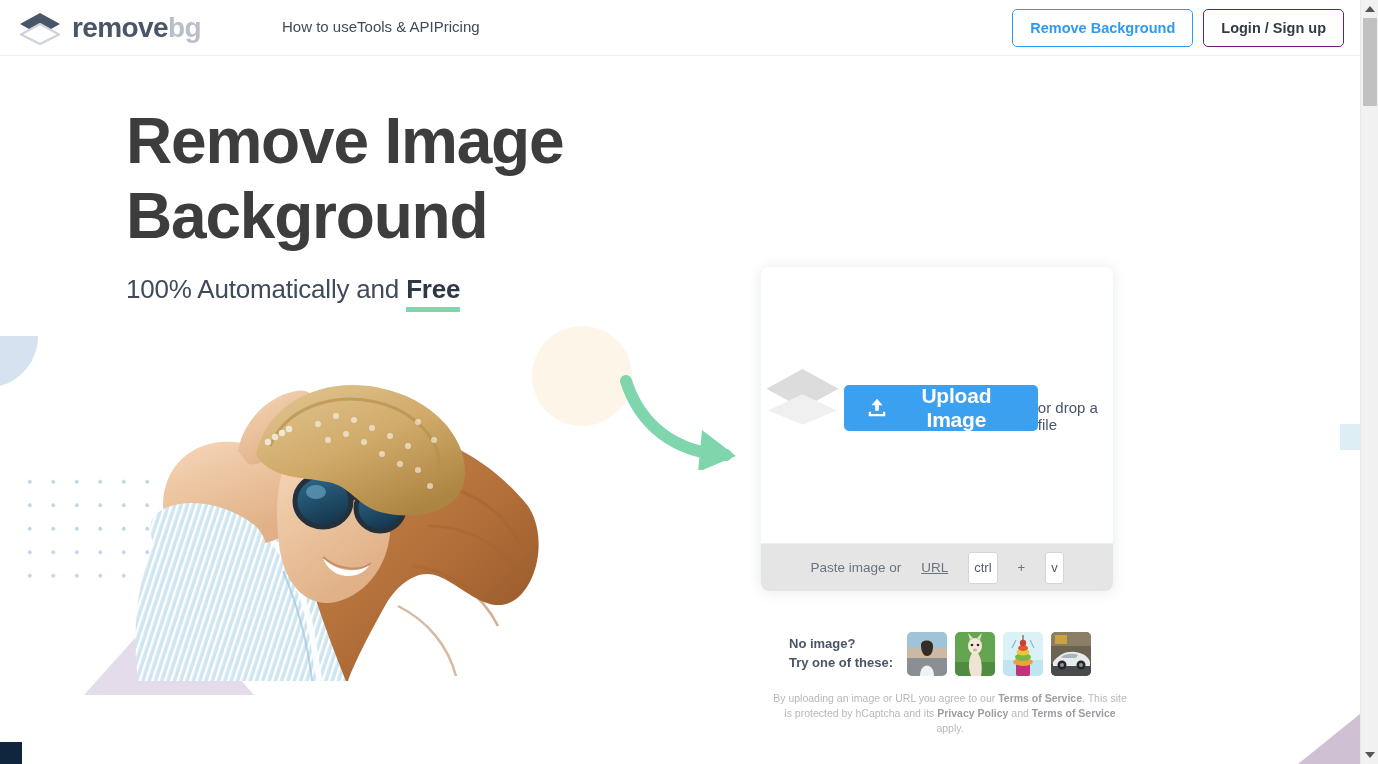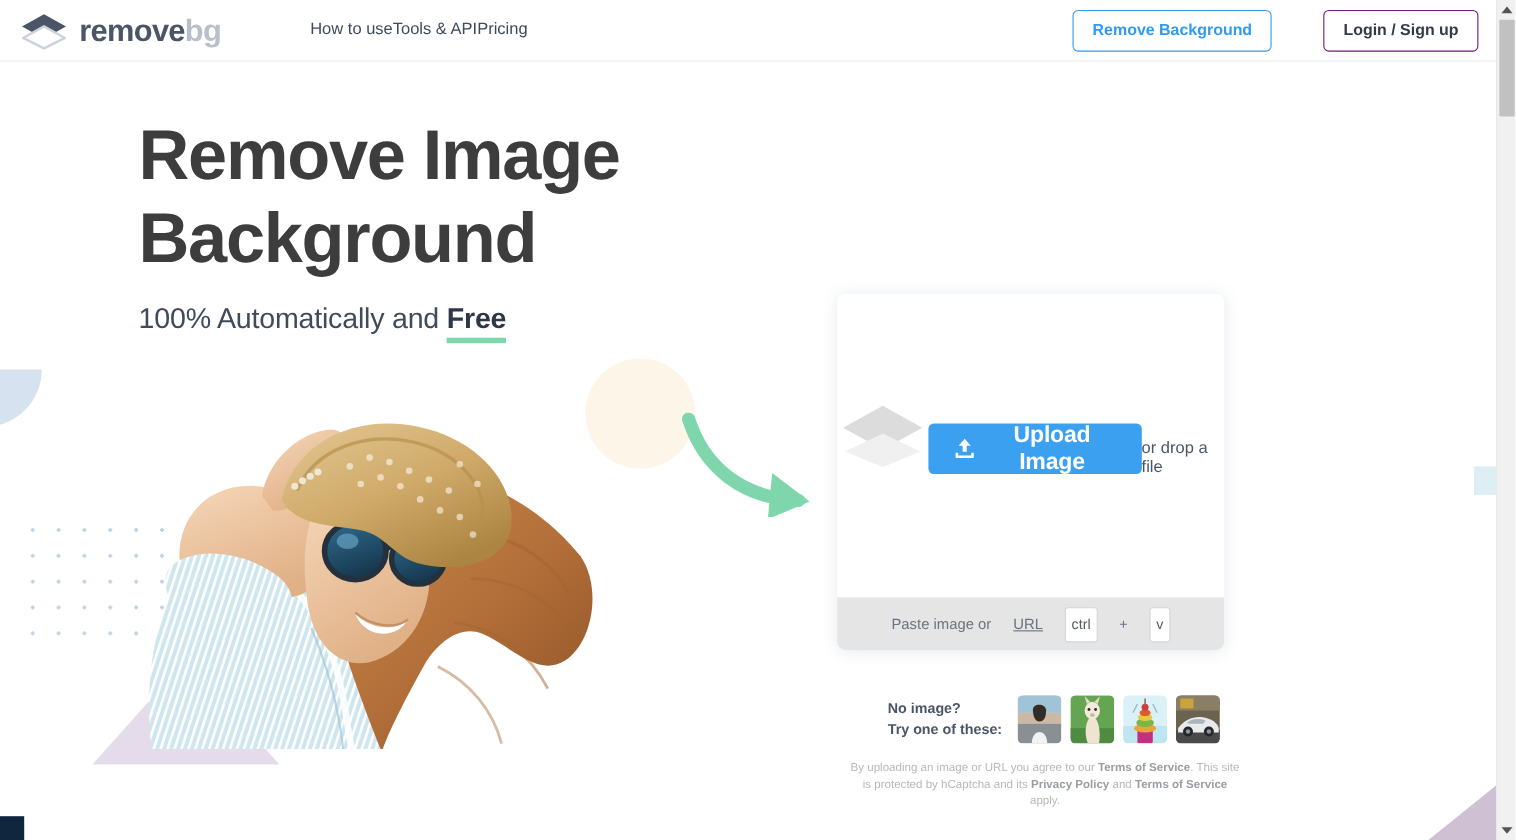--- a/index.html
+++ b/index.html
@@ -57,21 +57,21 @@
   }
 
   #header-actions {
     position: absolute; right: 16px; top: 9px;
     display: flex; gap: 10px;
   }
   .hbtn {
     height: 38px; padding: 0 17px;
     display: flex; align-items: center; justify-content: center;
     border-radius: 5px; font-size: 14.5px; font-weight: bold;
-    background: #ffffff; cursor: pointer; white-space: nowrap; margin-left: 37px;
+    background: #ffffff; cursor: pointer; white-space: nowrap;
   }
   .hbtn.primary { border: 1px solid #2f9bf0; color: #2f9bf0; }
   .hbtn.secondary { border: 1px solid #701a75; color: #333b47; }
 
   
   .deco { position: absolute; z-index: 1; }
   #deco-quarter {
     left: -22px; top: 336px; width: 60px; height: 52px;
     background: #d6e2f0;
     border-bottom-right-radius: 60px;
@@ -177,21 +177,21 @@
   .kbd {
     display: inline-flex; align-items: center; justify-content: center;
     min-width: 18px; height: 32px; padding: 0 5px;
     border: 1px solid #d5d5d5; border-radius: 3px;
     background: #ffffff; font-size: 13px; color: #555b63;
   }
   .kplus { color: #6b7280; font-size: 13px; }
 
   
   #samples {
-    position: absolute; left: 807px; top: 632px;
+    position: absolute; left: 789px; top: 632px;
     display: flex; align-items: center; gap: 14px; z-index: 20;
   }
   #samples-label {
     font-size: 13px; font-weight: bold; color: #4a5568; line-height: 1.45;
     white-space: nowrap;
   }
   #samples-thumbs { display: flex; gap: 8px; }
   .thumb {
     width: 40px; height: 44px; border-radius: 5px; overflow: hidden;
     cursor: pointer; display: block;

